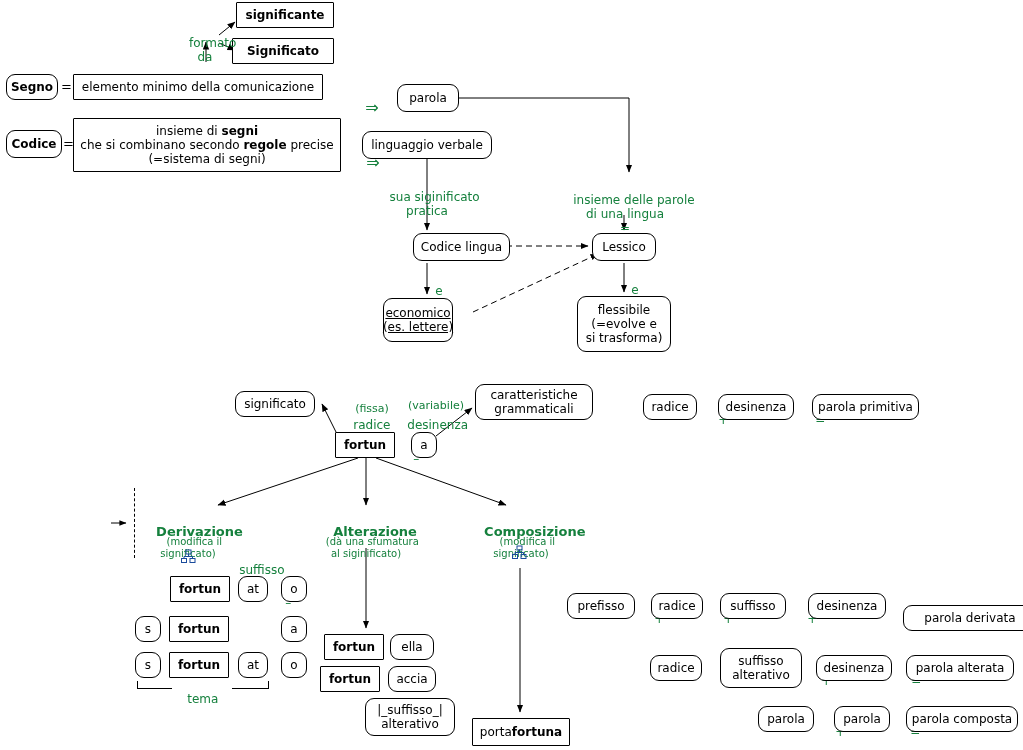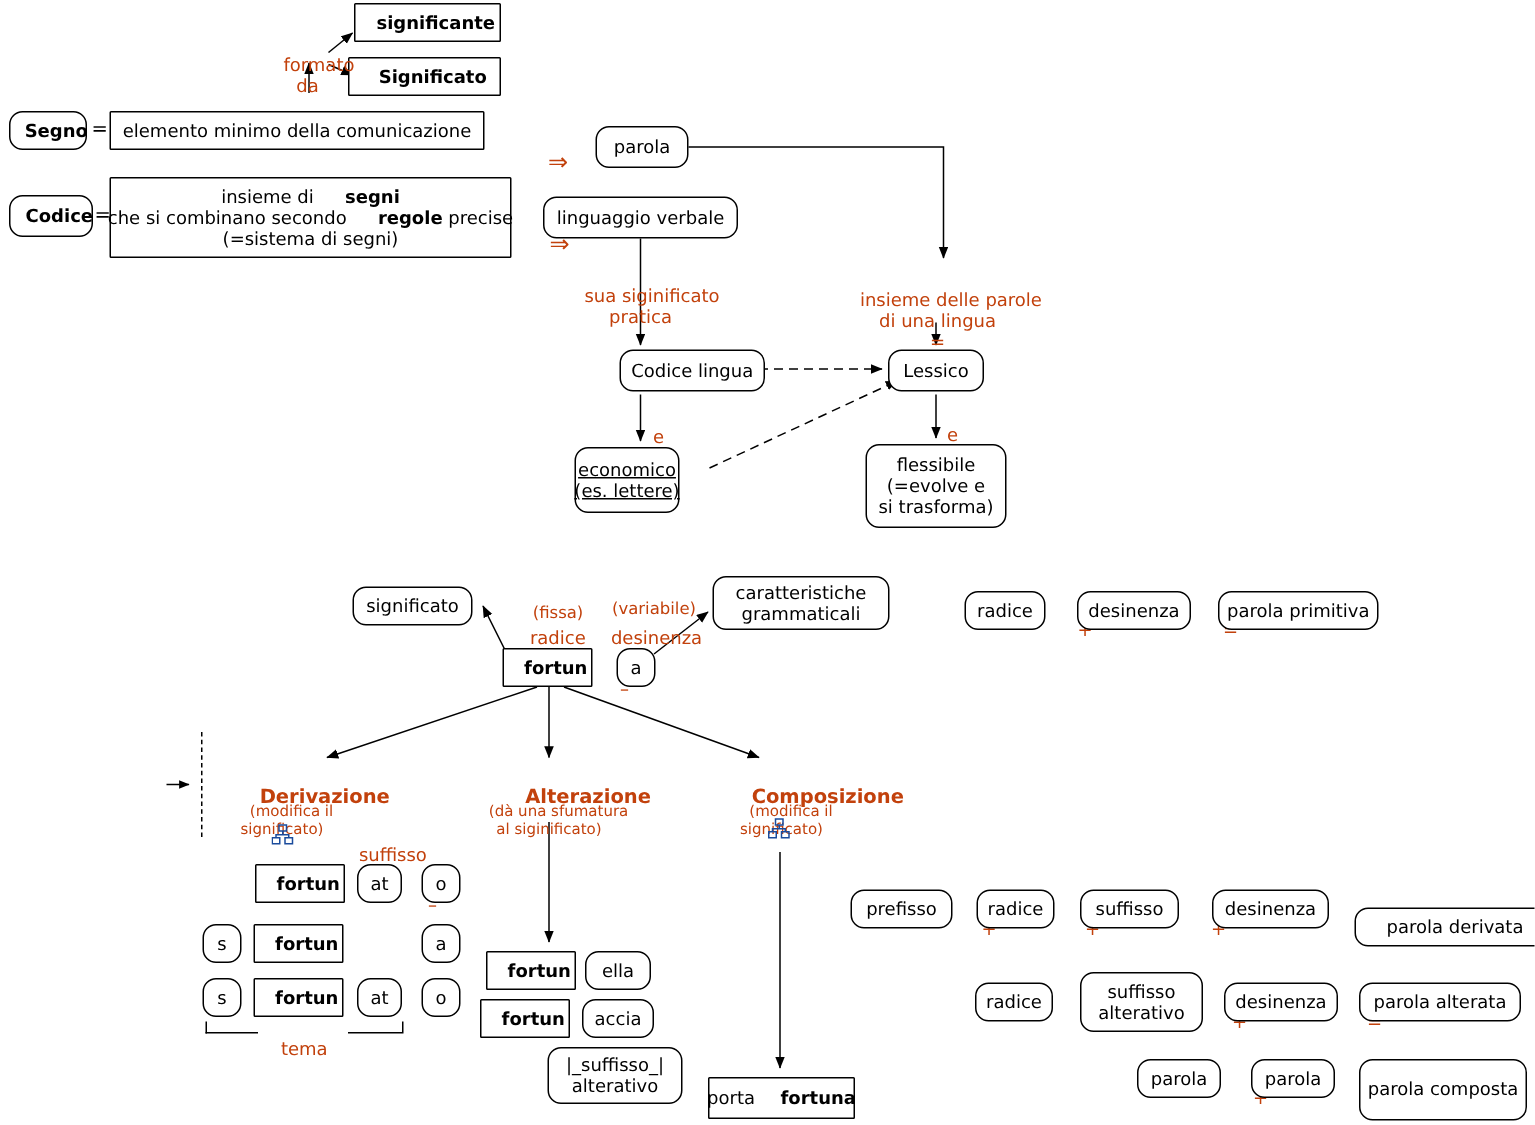--- a/index.html
+++ b/index.html
@@ -22,28 +22,28 @@
     text-align:center;
     line-height:1.18;
     display:flex;
     align-items:center;
     justify-content:center;
     padding:2px 6px;
     white-space:pre;
   }
   .rounded{border-radius:9px;}
   .sq{border-radius:1px;}
-  .b{font-weight:bold;padding-left:17px;}
+  .b{font-weight:bold;}
   .lbl{
     position:absolute;
     background:transparent;
     text-align:center;
     line-height:1.18;
     white-space:pre;
-    color:#c2410c;
+    color:#15803d;
   }
   .lbl.b{font-weight:bold;}
   .small{font-size:11px;}
   .tiny{font-size:10px;}
   .eq{position:absolute;font-size:13px;}
   .dash-v{position:absolute;border-left:1px dashed #000;}
   .tema-line{position:absolute;border-bottom:1px solid #000;}
   .tema-l{position:absolute;border-left:1px solid #000;}
   .tema-r{position:absolute;border-left:1px solid #000;}
   .icon-box{position:absolute;width:15px;height:15px;}
@@ -400,17 +400,17 @@
   </div>
   <div class="lbl" style="left:820px;top:711px;">
     <span>+</span>
   </div>
   <div class="node rounded" style="left:834px;top:706px;width:56px;height:26px;">
     <span>parola</span>
   </div>
   <div class="lbl" style="left:895px;top:711px;">
     <span>=</span>
   </div>
-  <div class="node rounded" style="left:906px;top:706px;width:112px;height:41px;">
+  <div class="node rounded" style="left:906px;top:706px;width:112px;height:26px;">
     <span>parola composta</span>
   </div>
 
 </div>
 
 </body></html>

